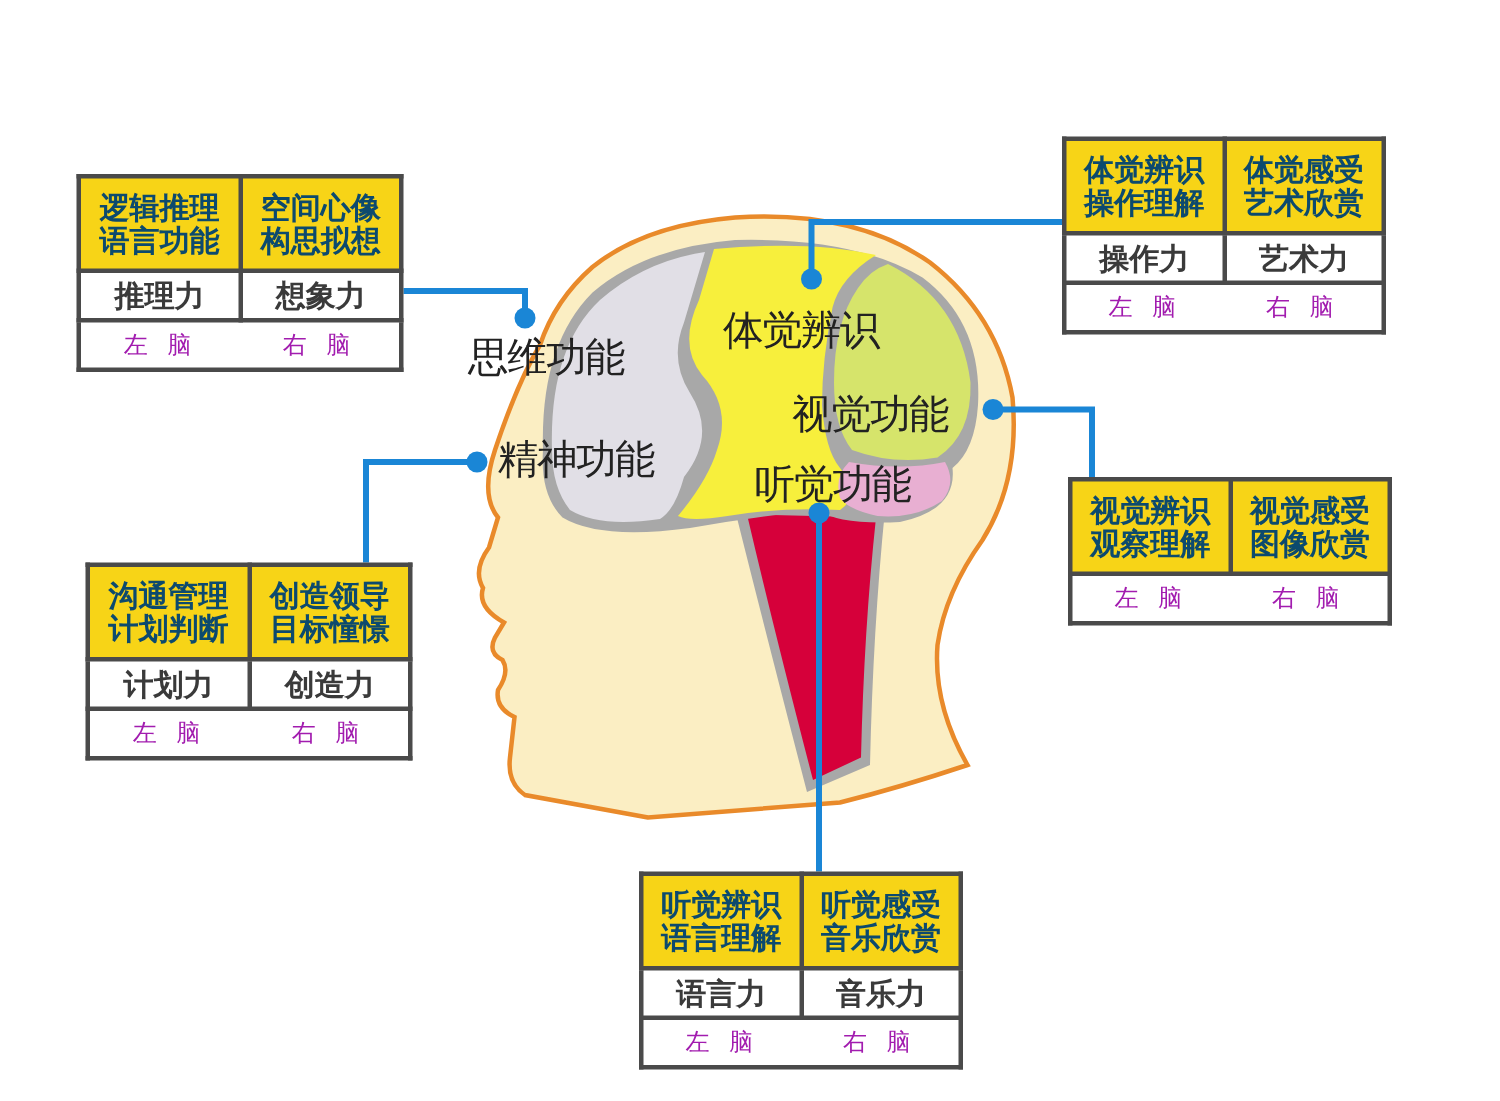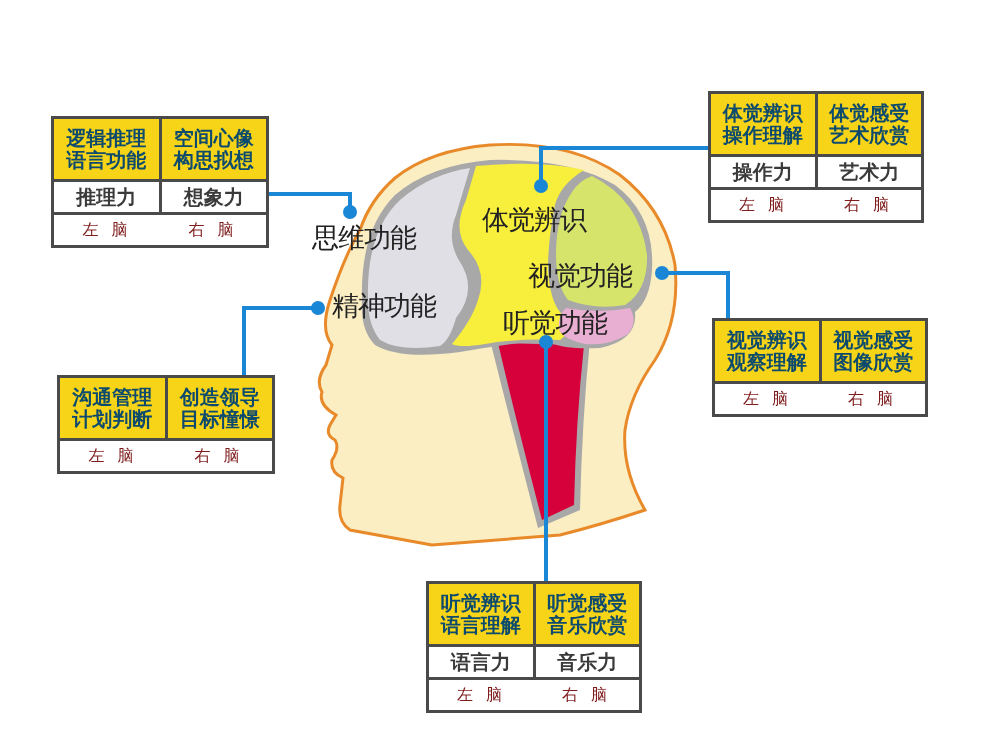--- a/index.html
+++ b/index.html
@@ -20,21 +20,21 @@
   }
   table.ftab td {
     border: 3px solid #4a4a4a; text-align: center; padding: 0;
     font-family: "DejaVu Serif", "Liberation Serif", serif; color: #2a2a2a;
   }
   table.ftab td.top {
     background: #f7d417; font-size: 20px; line-height: 22px; height: 60px; width: 106px;
     font-weight: bold; color: #0c4a6e;
   }
   table.ftab td.mid { height: 30px; font-size: 20px; font-weight: bold; color: #3a3a3a; margin-top: 20px; }
-  table.ftab td.bot { height: 30px; font-size: 16px; letter-spacing: 4px; color: #7f1d1d; }
+  table.ftab td.bot { height: 30px; font-size: 16px; letter-spacing: 4px; color: #a21caf; }
   table.ftab td.bot span { display: inline-block; width: 50%; }
   .line1, .line2 { display: block; }
 </style>
 </head>
 <body>
 
 <div id="stage">
 
   <svg class="art" width="1000" height="734" viewBox="0 0 1000 734">
 
@@ -112,20 +112,24 @@
       <td class="top">
         <span class="line1">沟通管理</span>
         <span class="line2">计划判断</span>
       </td>
       <td class="top">
         <span class="line1">创造领导</span>
         <span class="line2">目标憧憬</span>
       </td>
     </tr>
     <tr>
+      <td class="mid">计划力</td>
+      <td class="mid">创造力</td>
+    </tr>
+    <tr>
       <td class="bot" colspan="2">
         <span>左 脑</span><span>右 脑</span>
       </td>
     </tr>
   </tbody>
     </table>
 
   <table class="ftab" style="left:708px; top:91px; width:216px;">
     <tbody>
         <tr>

